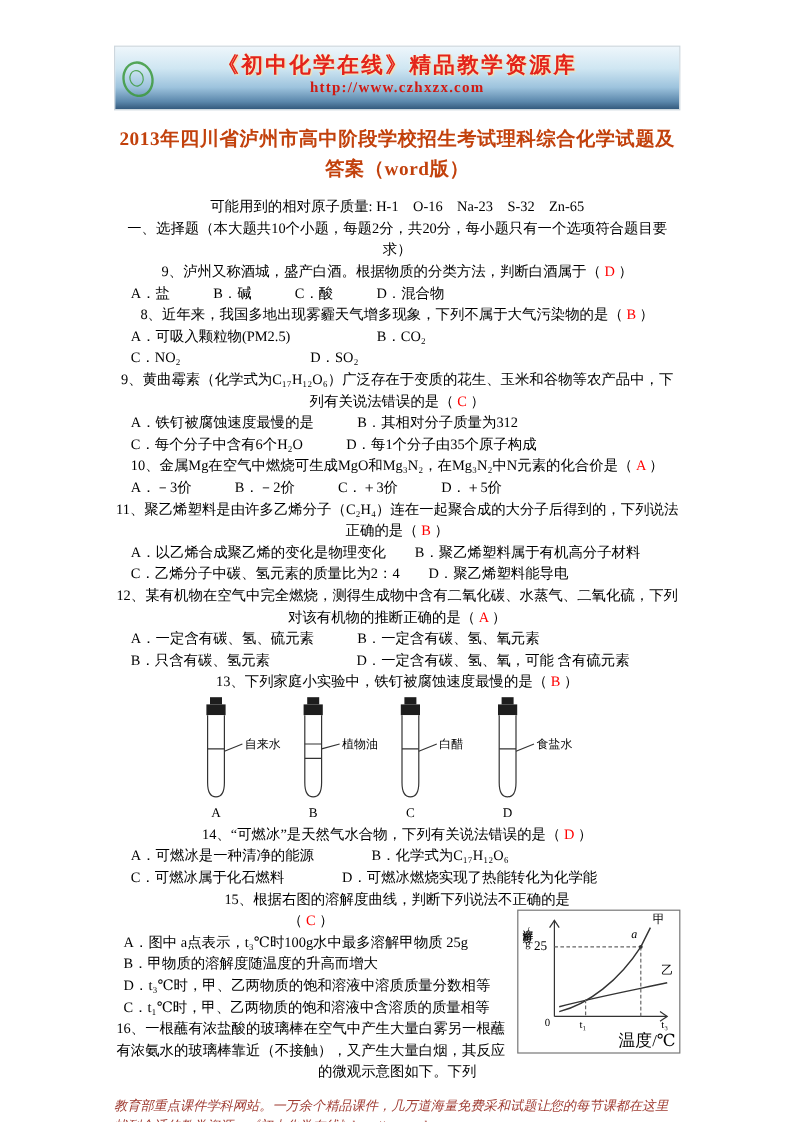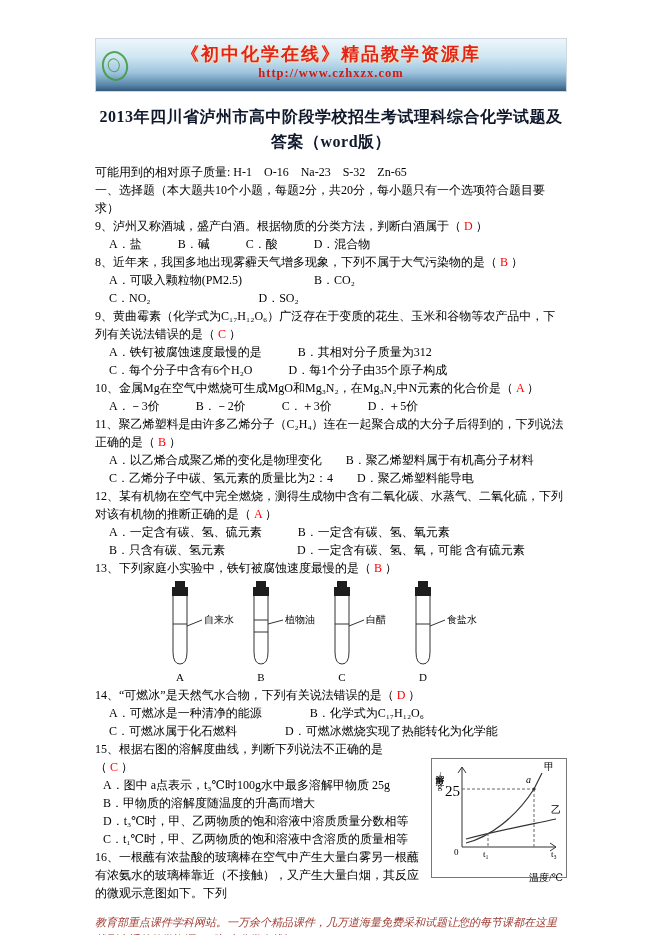--- a/index.html
+++ b/index.html
@@ -9,43 +9,43 @@
 
   .banner{position:relative;height:52px;text-align:center;overflow:hidden;border:1px solid #cdd7de;
     background:linear-gradient(180deg,#eef6fb 0%,#cfe6f2 35%,#9dc3dd 65%,#5b87ab 88%,#33597c 100%);}
   .banner-title{margin-top:3px;font-size:18px;font-weight:bold;color:#e3241b;letter-spacing:2px;
     text-shadow:0 0 2px #fff8d8,1px 1px 1px #f9d9a0;}
   .banner-url{font-size:12.5px;font-weight:bold;color:#cf1a12;letter-spacing:1px;}
   .seal{position:absolute;left:6px;top:12px;width:22px;height:26px;border:2px solid #3d9a3d;
     border-radius:50%;transform:rotate(-14deg);opacity:.85;}
   .seal::after{content:"";position:absolute;left:4px;top:5px;width:10px;height:12px;border:1px solid #3d9a3d;border-radius:50%;}
 
-  .doc-title{margin:12px 0 0 0;text-align:center;color:#0f172a;font-weight:bold;font-size:16px;line-height:25px;letter-spacing:.5px;}
+  .doc-title{margin:12px 0 0 0;text-align:center;color:#c2410c;font-weight:bold;font-size:16px;line-height:25px;letter-spacing:.5px;}
 
   .body-text{margin-top:9px;font-size:12px;line-height:18px;}
-  p.line{margin:0;}
+  p.line{margin:0;text-align:center;}
   p.opts{padding-left:14px;margin:0;}
   p.opts-narrow{padding-left:8px;margin:0;}
   .ans{color:#ff0000;}
 
   .tube-figure{margin:3px 0 2px 62px;}
   .tube-figure svg{display:block;}
 
   .graph-box{position:relative;float:right;width:134px;height:118px;border:1px solid #777;margin:0 0 2px 8px;background:#fff;}
   .graph-box svg{display:block;}
   .graph-box span{position:absolute;line-height:1;}
   .g-ylabel{left:3px;top:8px;font-size:9px;writing-mode:vertical-rl;text-orientation:upright;letter-spacing:1px;}
-  .g-25{left:13px;top:25px;font-size:15px;}
+  .g-25{left:13px;top:25px;font-size:11px;}
   .g-a{left:94px;top:16px;font-size:10px;font-style:italic;}
   .g-jia{left:112px;top:3px;font-size:10px;}
   .g-yi{left:119px;top:46px;font-size:10px;}
   .g-o{left:22px;top:89px;font-size:9px;}
   .g-t1{left:51px;top:91px;font-size:9px;}
   .g-t3{left:97px;top:91px;font-size:9px;margin-left:22px;}
-  .g-xlabel{right:3px;top:114px;font-size:10px;}
+  .g-xlabel{right:3px;top:103px;font-size:14px;}
 
   .footer{margin:12px 0 0 0;color:#9e3a30;font-size:11px;line-height:17px;font-style:italic;}
 </style>
 </head>
 <body>
 
 <div class="page">
   <div class="content">
 
     <div class="banner">

